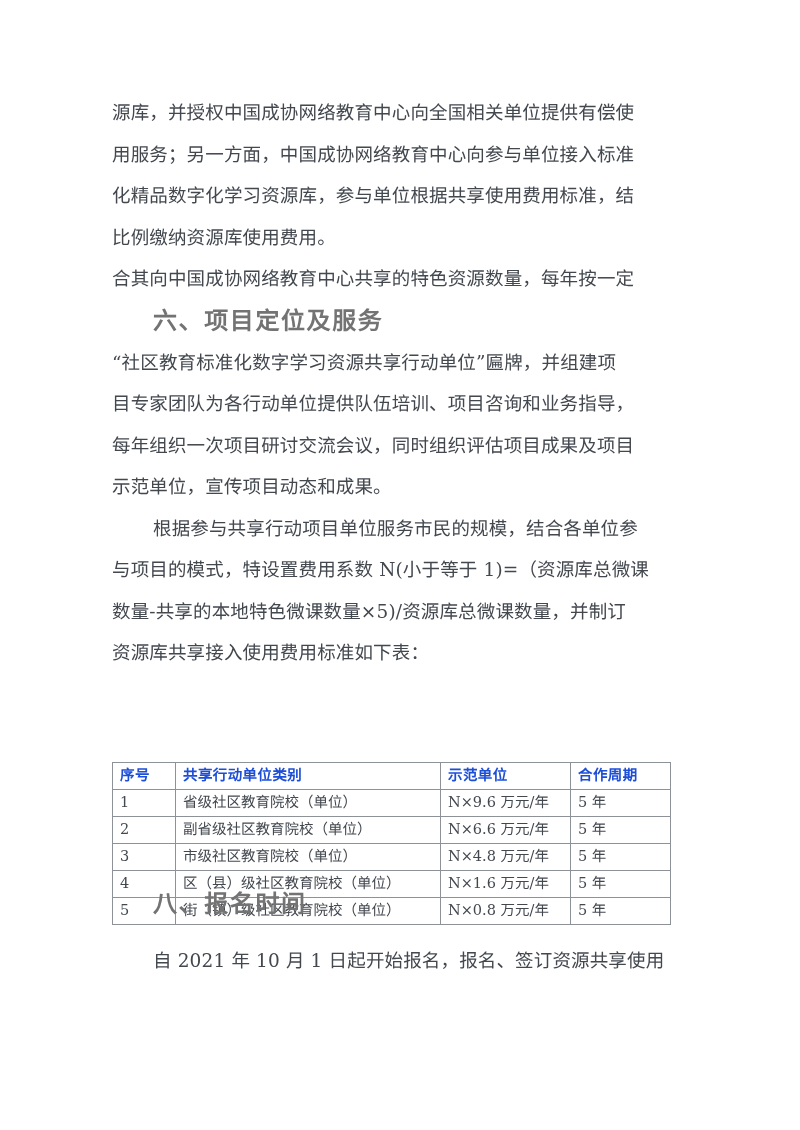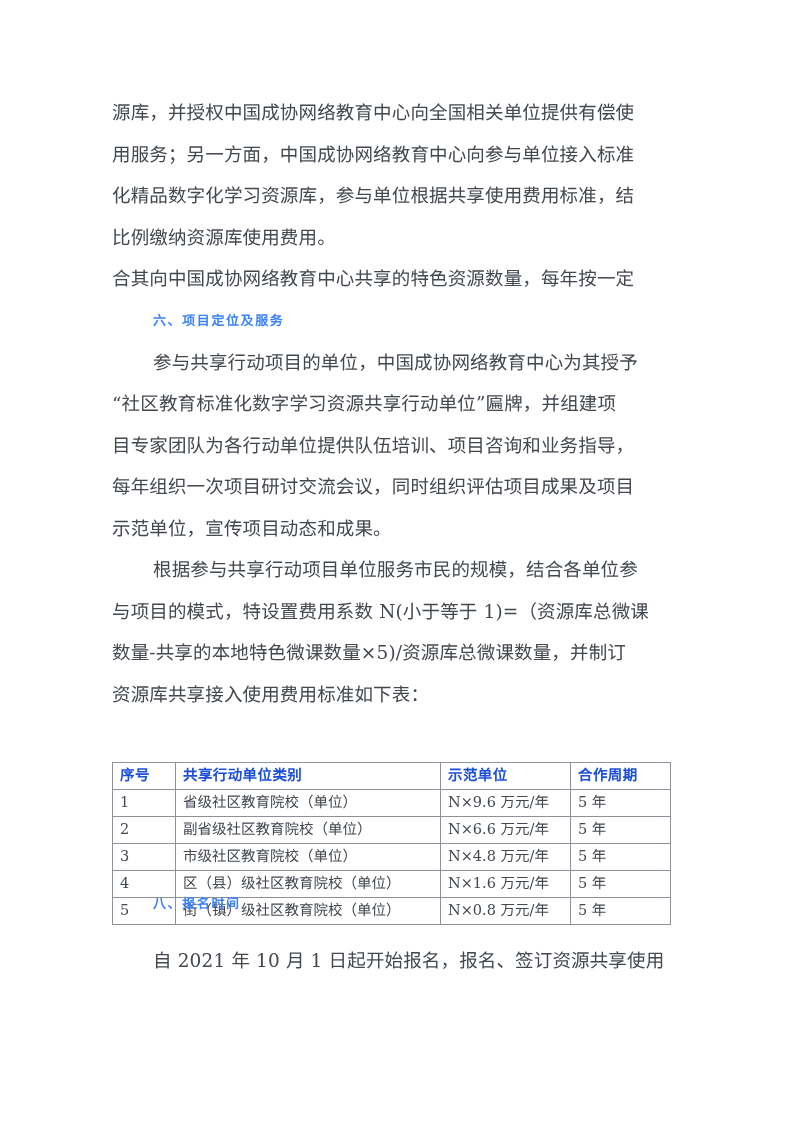--- a/index.html
+++ b/index.html
@@ -30,24 +30,24 @@
     line-height: 41.5px;
     letter-spacing: 0.15px;
     color: #43484f;
     white-space: nowrap;
     text-align: justify;
   }
   .p-line.indent {
     padding-left: 41px;
   }
   .heading {
-    font-size: 13px;
+    font-size: 24px;
     line-height: 42px;
     font-weight: bold;
-    color: #3b82f6;
+    color: #737373;
     padding-left: 41px;
     letter-spacing: 1.6px;
     white-space: nowrap;
     font-family: "DejaVu Sans", "Liberation Sans", sans-serif;
   }
 
   
   .fee-table-wrap {
     position: absolute;
     left: 112px;
@@ -107,21 +107,20 @@
     <div>
       <div class="p-line">源库，并授权中国成协网络教育中心向全国相关单位提供有偿使</div>
       <div class="p-line">用服务；另一方面，中国成协网络教育中心向参与单位接入标准</div>
       <div class="p-line">化精品数字化学习资源库，参与单位根据共享使用费用标准，结</div>
       <div class="p-line">比例缴纳资源库使用费用。</div>
       <div class="p-line">合其向中国成协网络教育中心共享的特色资源数量，每年按一定</div>
     </div>
 
     <div>
       <div class="heading">六、项目定位及服务</div>
-      <div class="p-line indent">参与共享行动项目的单位，中国成协网络教育中心为其授予</div>
       <div class="p-line">“社区教育标准化数字学习资源共享行动单位”匾牌，并组建项</div>
       <div class="p-line">目专家团队为各行动单位提供队伍培训、项目咨询和业务指导，</div>
       <div class="p-line">每年组织一次项目研讨交流会议，同时组织评估项目成果及项目</div>
       <div class="p-line">示范单位，宣传项目动态和成果。</div>
     </div>
 
     <div>
       <div class="p-line indent">根据参与共享行动项目单位服务市民的规模，结合各单位参</div>
       <div class="p-line">与项目的模式，特设置费用系数 N(小于等于 1)=（资源库总微课</div>
       <div class="p-line">数量-共享的本地特色微课数量×5)/资源库总微课数量，并制订</div>

